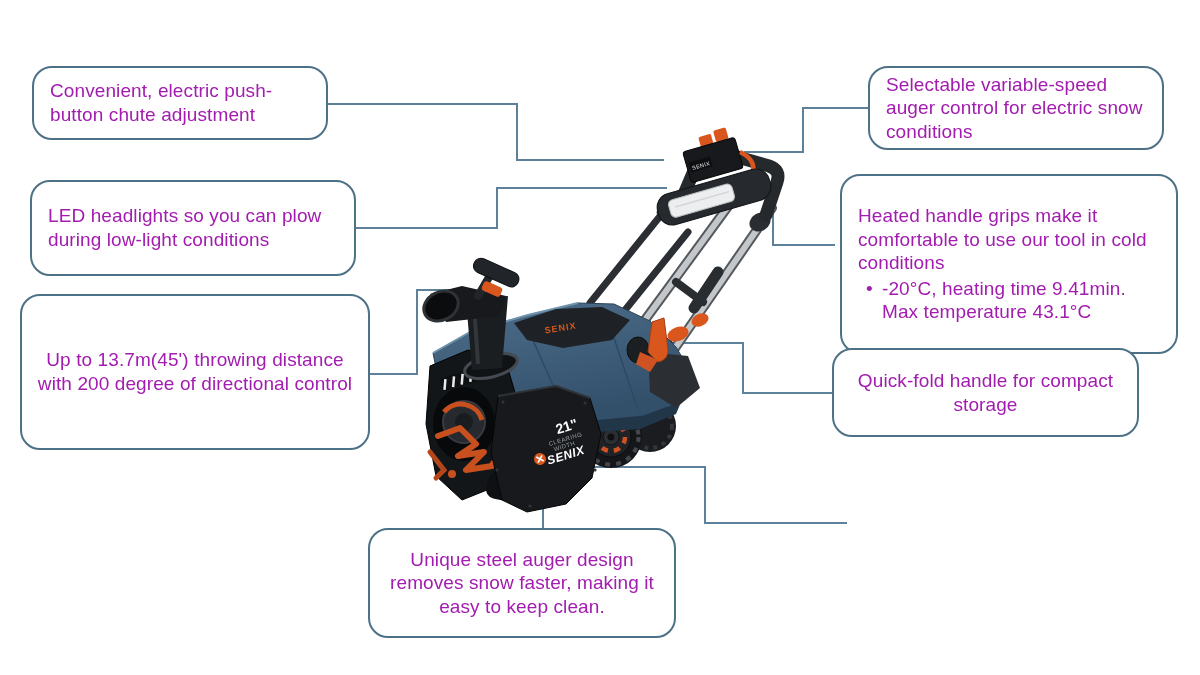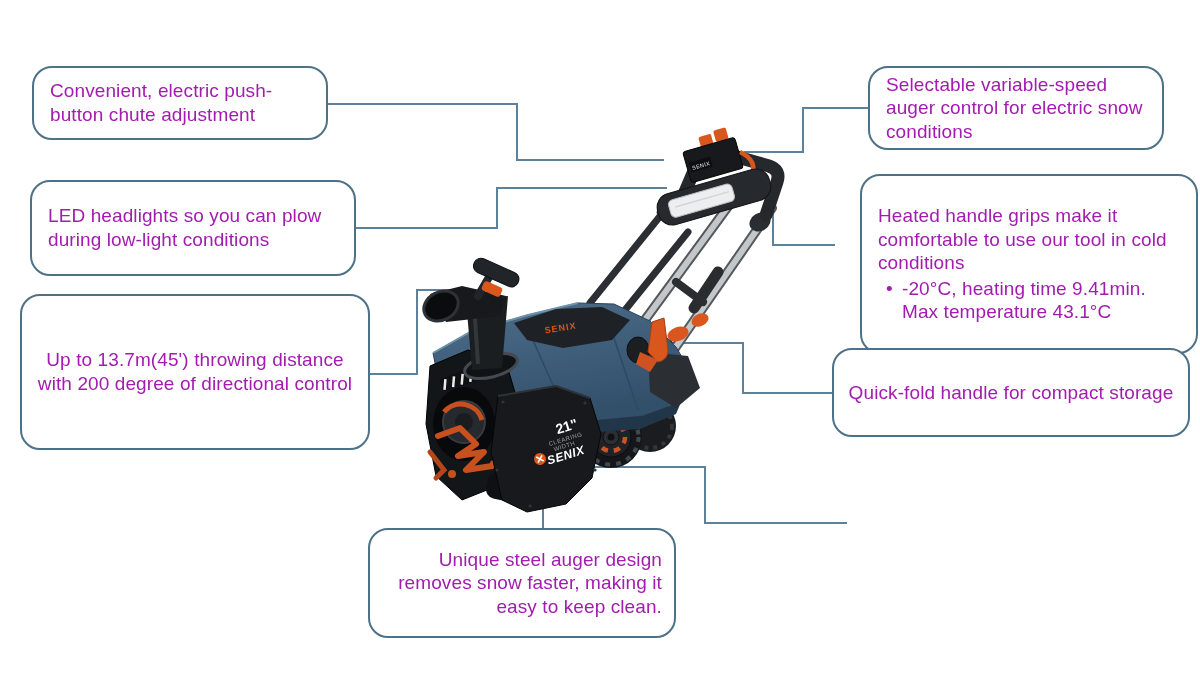--- a/index.html
+++ b/index.html
@@ -177,34 +177,34 @@
   </div>
 
   <div class="callout left-align" style="left:30px;top:180px;width:326px;height:96px;">
     <div>LED headlights so you can plow during low-light conditions</div>
   </div>
 
   <div class="callout center-align" style="left:20px;top:294px;width:350px;height:156px;align-items:center;">
     <div>Up to 13.7m(45') throwing distance with 200 degree of directional control</div>
   </div>
 
-  <div class="callout center-align" style="left:368px;top:528px;width:308px;height:110px;text-align:right;">
+  <div class="callout center-align" style="left:368px;top:528px;width:308px;height:110px;">
     <div>Unique steel auger design removes snow faster, making it easy to keep clean.</div>
   </div>
 
   <div class="callout left-align" style="left:868px;top:66px;width:296px;height:84px;">
     <div>Selectable variable-speed auger control for electric snow conditions</div>
   </div>
 
-  <div class="callout left-align" style="left:860px;top:174px;width:338px;height:180px;">
+  <div class="callout left-align" style="left:840px;top:174px;width:338px;height:180px;">
     <div>Heated handle grips make it comfortable to use our tool in cold conditions</div>
     <div class="bullet-row">
       <span class="bullet-marker">•</span>
       <div class="bullet-text">-20°C, heating time 9.41min. Max temperature 43.1°C</div>
     </div>
   </div>
 
-  <div class="callout center-align" style="left:832px;top:348px;width:358px;height:89px;">
+  <div class="callout center-align" style="left:832px;top:348px;width:307px;height:89px;">
     <div>Quick-fold handle for compact storage</div>
   </div>
 
 
 </div>
 
 </body></html>

